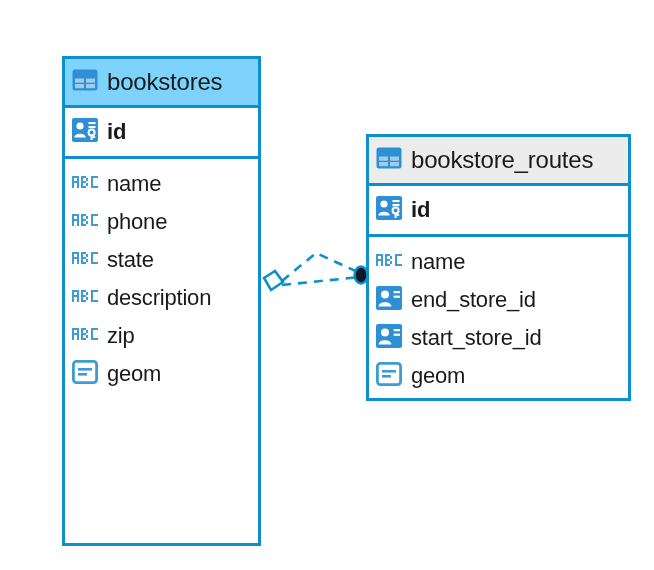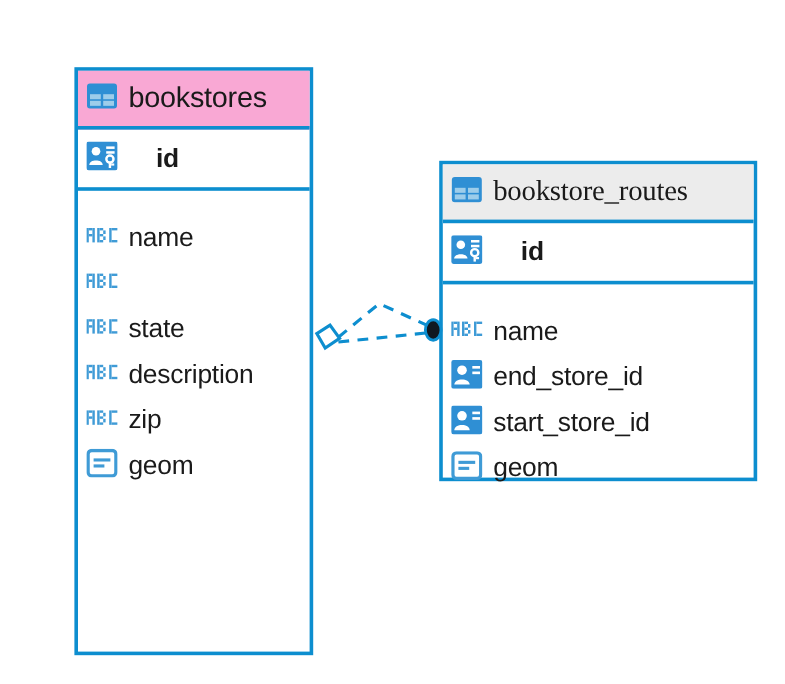--- a/index.html
+++ b/index.html
@@ -45,22 +45,22 @@
   }
 
   .entity-header {
     box-sizing: border-box;
     display: flex;
     align-items: center;
     padding: 0 7px;
     height: 49px;
     border-bottom: 3px solid #0d8ecf;
   }
-  .entity-header.accent-orange { background: #f9a8d4; }
-  .entity-header.accent-grey   { background: #ececec; font-family: Liberation Serif, serif; }
+  .entity-header.accent-orange { background: #7dd3fc; }
+  .entity-header.accent-grey   { background: #ececec; }
 
   .entity-title {
     font-size: 24px;
     color: #1a1a1a;
     margin-left: 9px;
     white-space: nowrap;
     letter-spacing: -0.2px;
   }
 
   
@@ -68,32 +68,32 @@
     box-sizing: border-box;
     border-bottom: 3px solid #0d8ecf;
   }
 
   .field-row {
     display: flex;
     align-items: center;
     padding: 0 7px;
     height: 38px;
   }
-  .field-row.pk-row { height: 48px; gap: 23px; }
+  .field-row.pk-row { height: 48px; }
 
   .field-label {
     font-size: 22px;
     color: #1a1a1a;
     margin-left: 9px;
     white-space: nowrap;
     letter-spacing: -0.2px;
   }
   .field-label.bold { font-weight: bold; }
 
-  .fields-section { padding-top: 20px; }
+  .fields-section { padding-top: 6px; }
 
   .icon {
     flex: 0 0 auto;
     display: block;
   }
 
   
   #relationship-connector {
     position: absolute;
     left: 258px;
@@ -181,20 +181,21 @@
               <rect x="14" y="3" width="2" height="3"></rect>
                 <rect x="11" y="6" width="3" height="2"></rect>
               <rect x="14" y="8" width="2" height="3"></rect>
                 <rect x="11" y="11" width="3" height="2"></rect>
               <rect x="19" y="1" width="2" height="12"></rect>
                 <rect x="21" y="1" width="5" height="2"></rect>
               <rect x="21" y="11" width="5" height="2"></rect>
             </g>
           </svg>
         </span>
+        <span class="field-label">phone</span>
       </div>
 
 
 
       <div class="field-row">
         <span class="icon">
           <svg width="26" height="14" viewBox="0 0 26 14">
             <g fill="#3f9bd6">
               <rect x="0" y="1" width="2" height="12"></rect>
                 <rect x="5" y="1" width="2" height="12"></rect>

